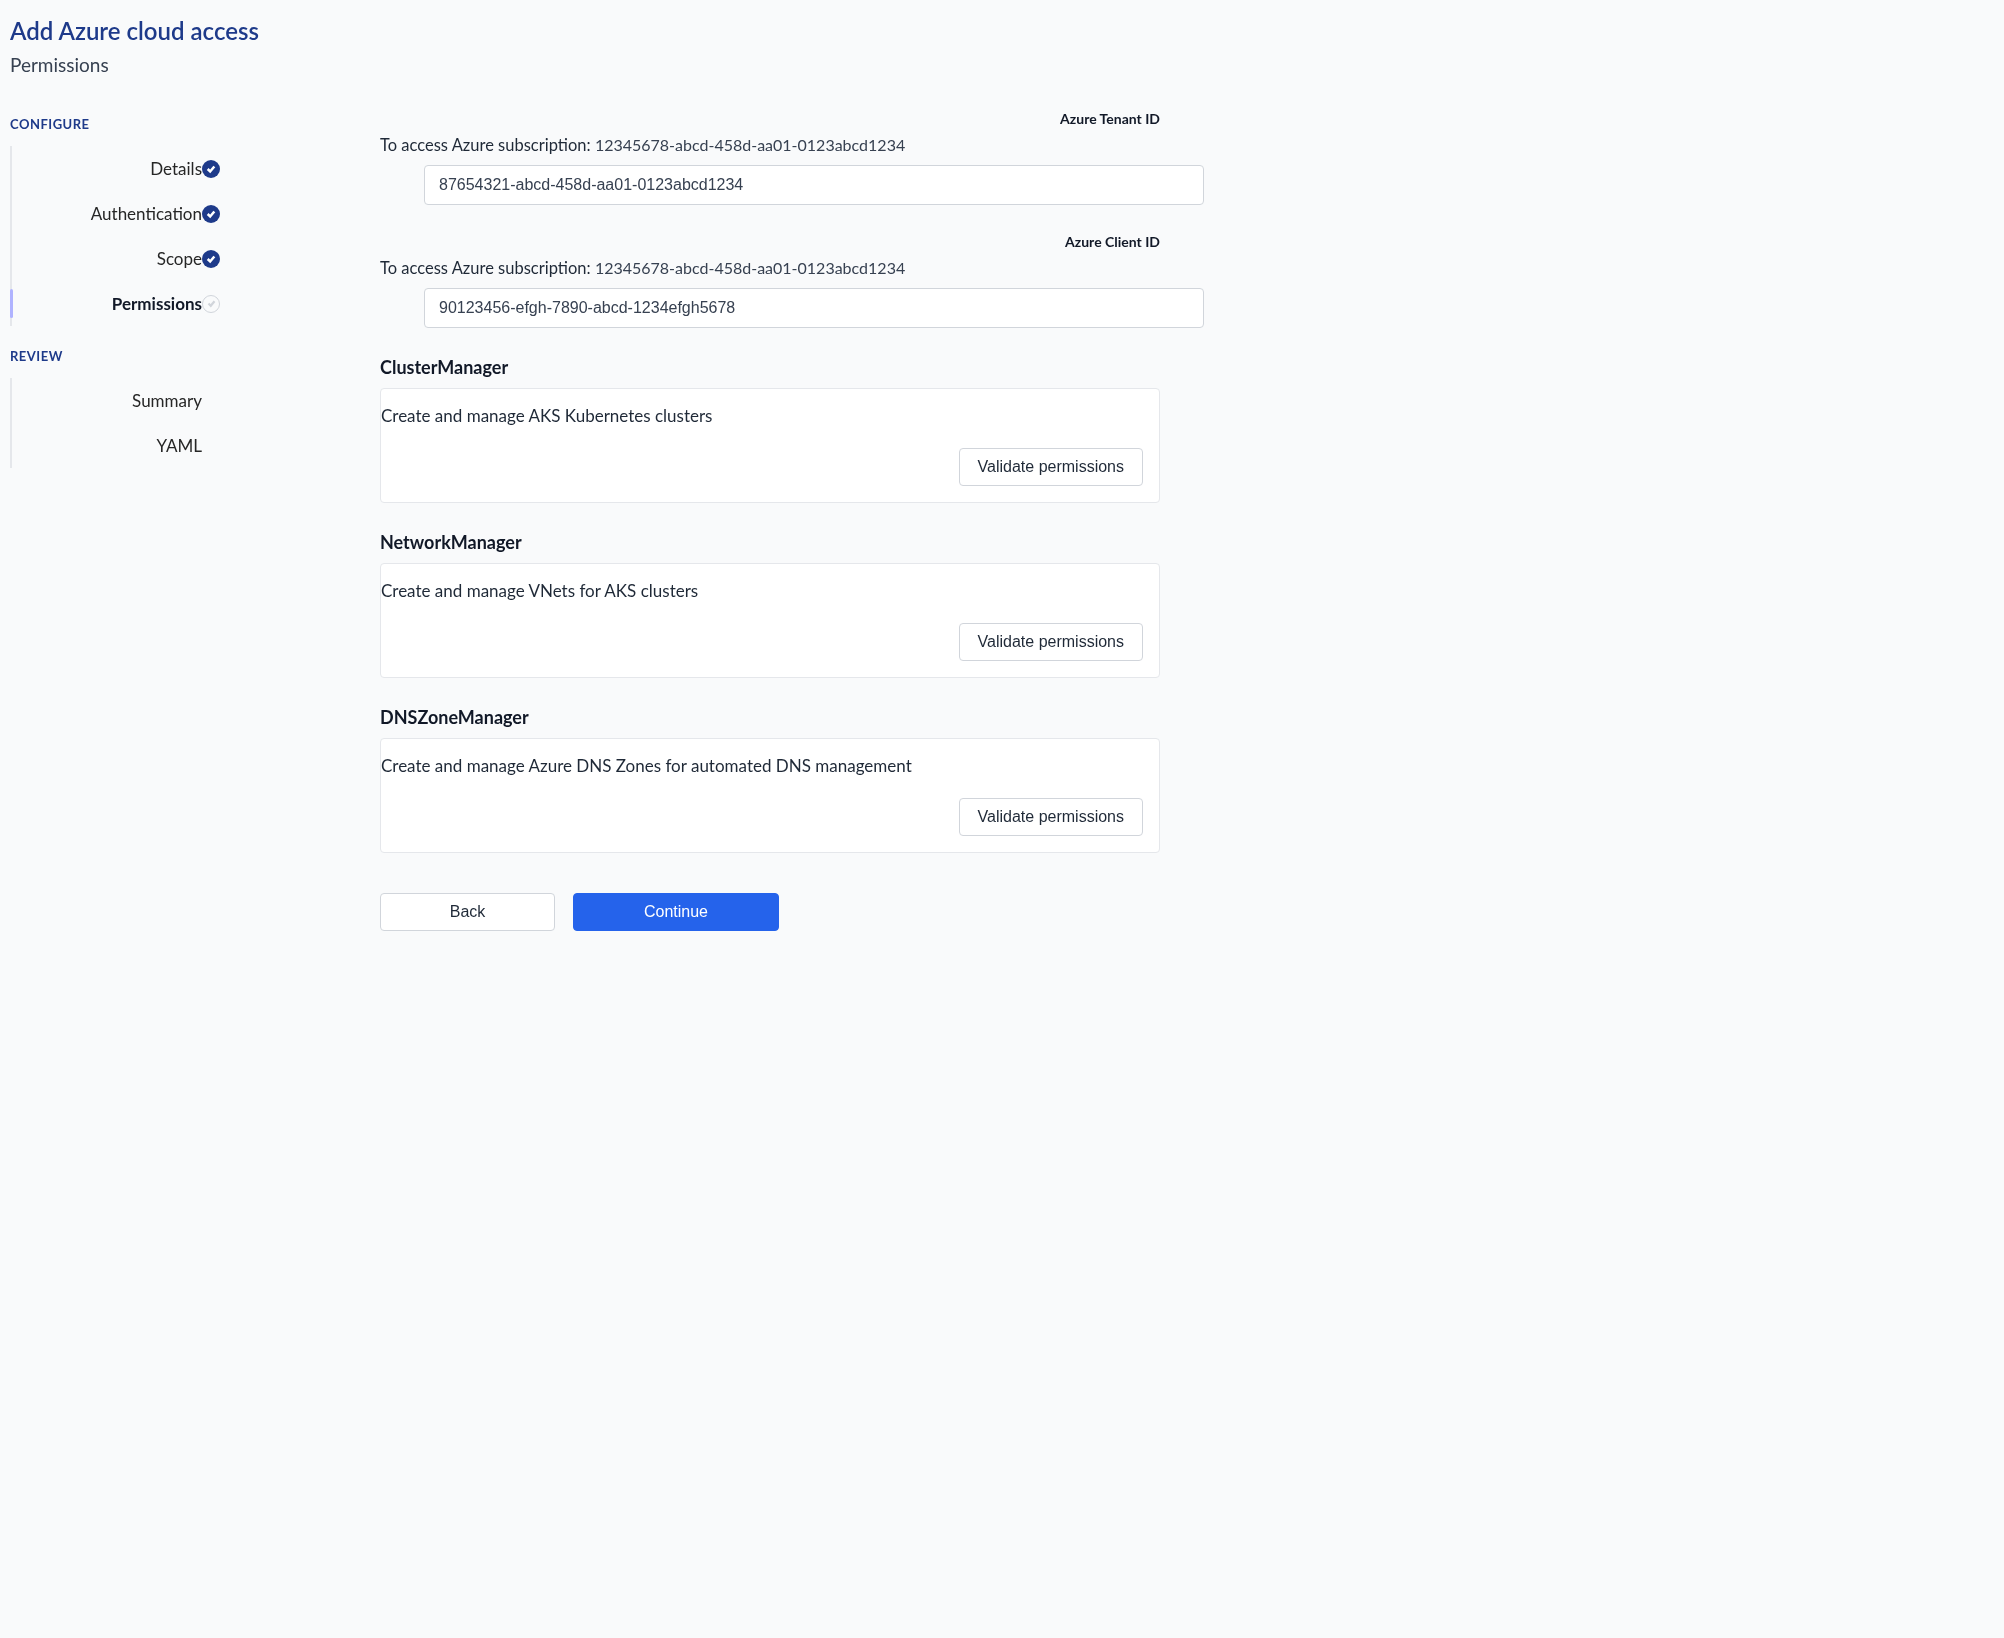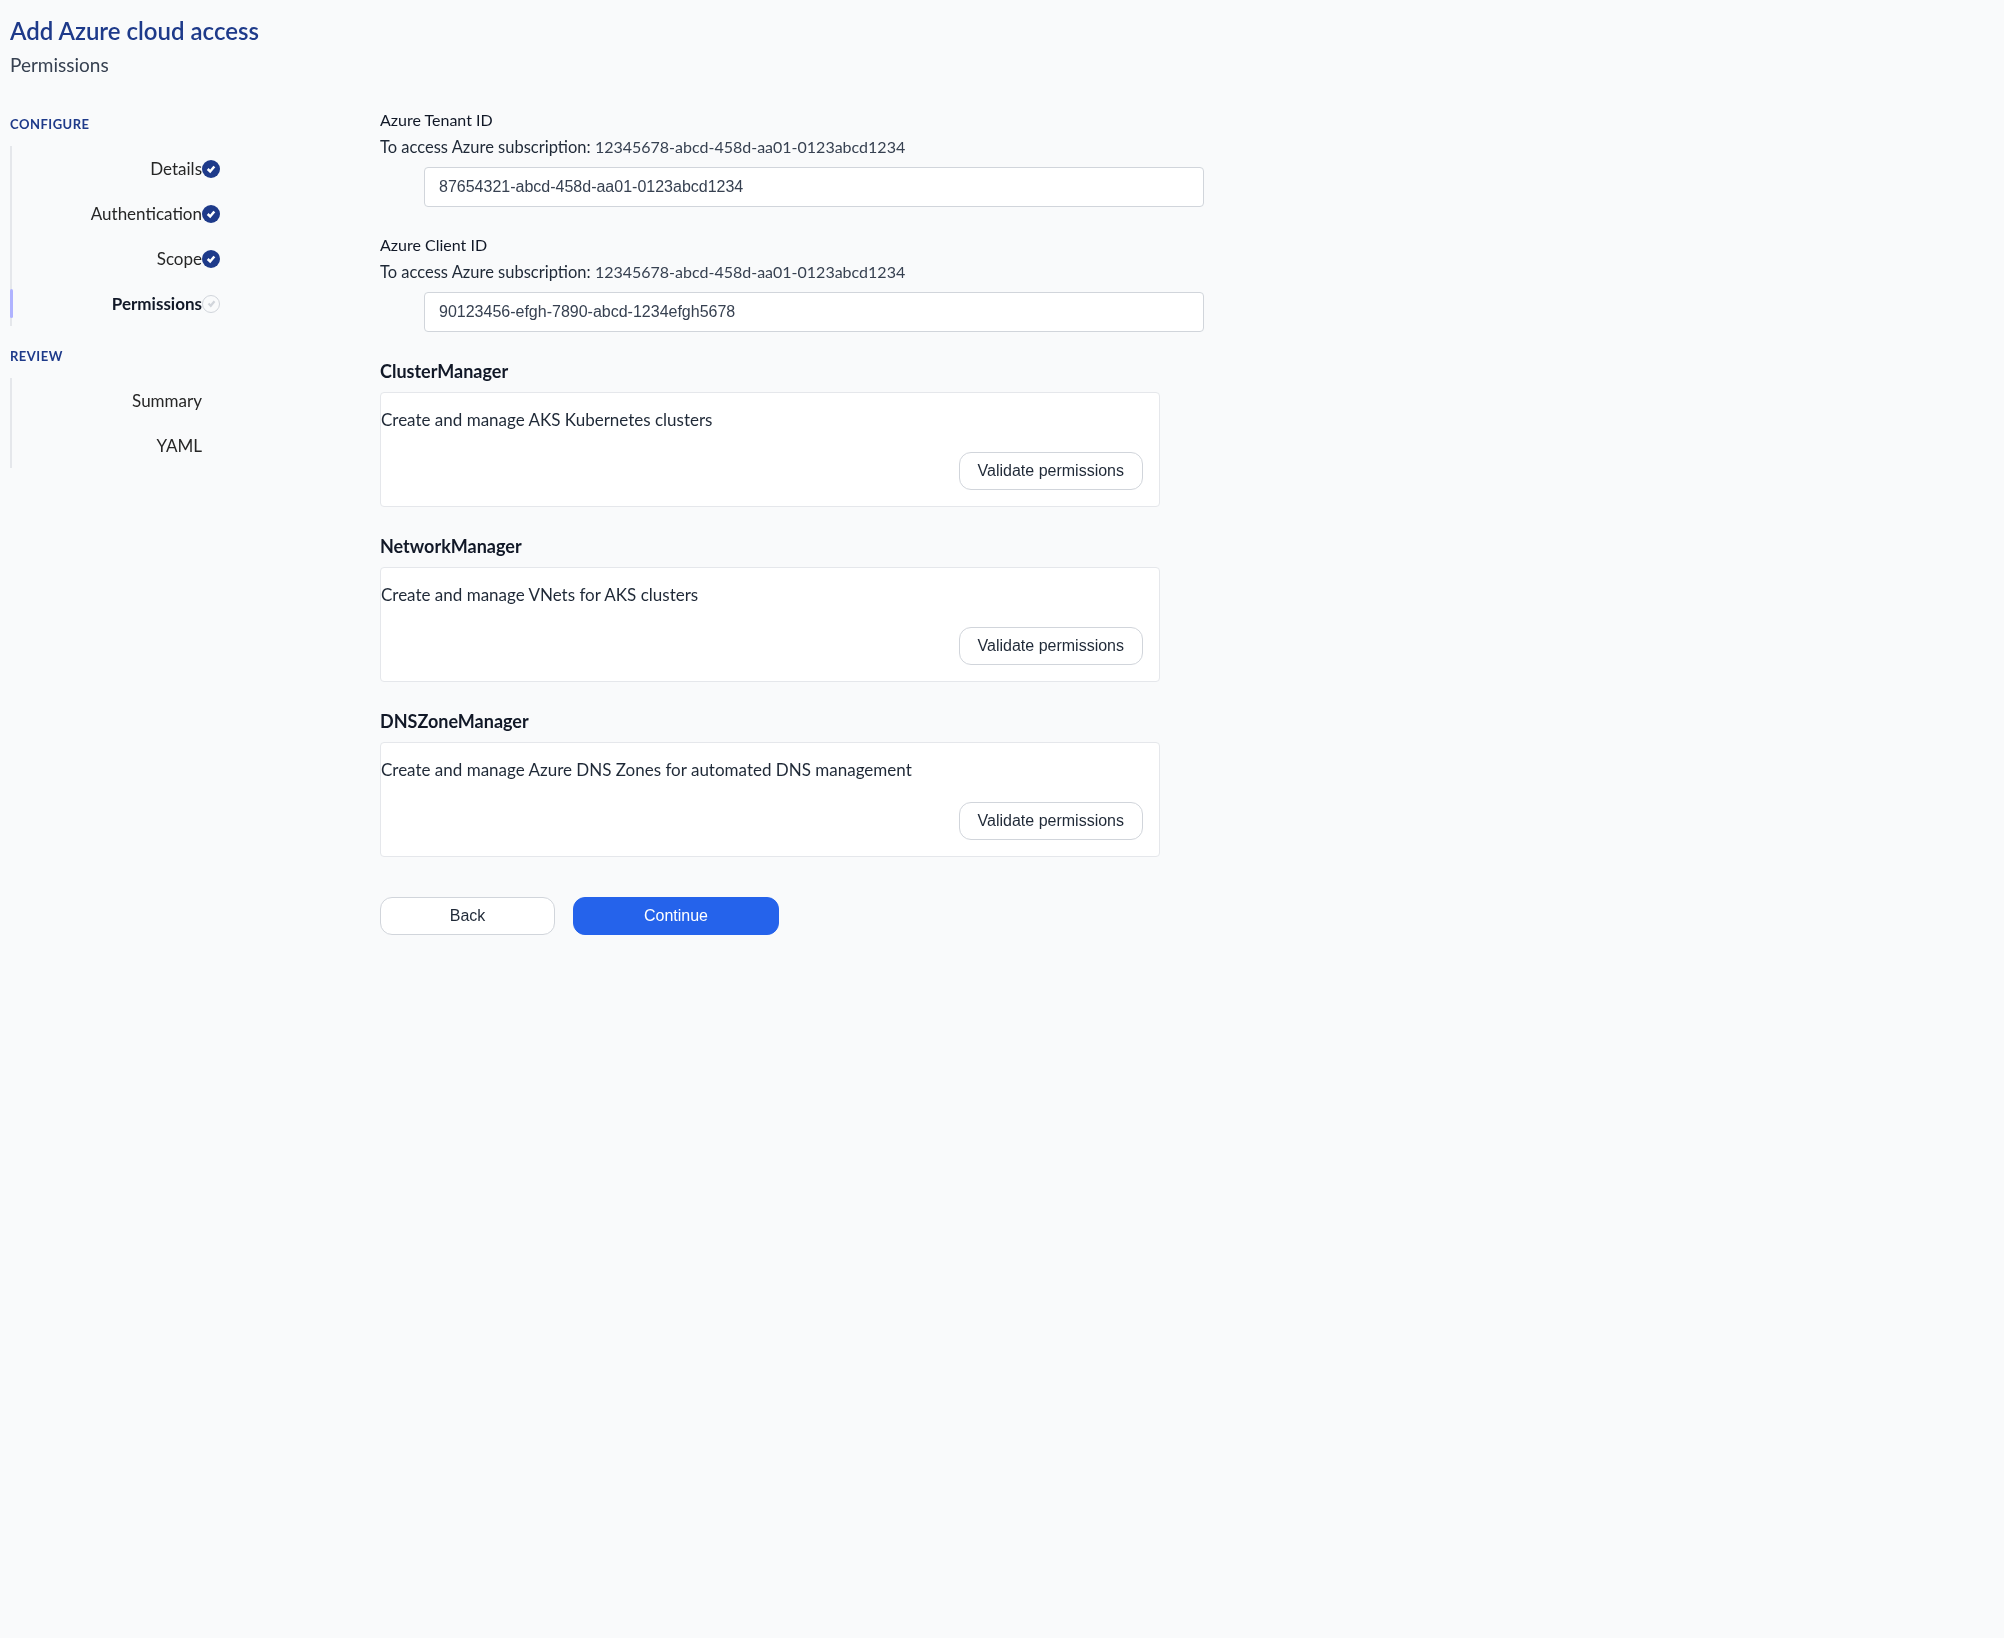--- a/index.html
+++ b/index.html
@@ -86,24 +86,25 @@
       border: 1.5px solid #d1d5db;
       display: flex;
       align-items: center;
       justify-content: center;
     }
     .pending-circle svg { width: 9px; height: 9px; stroke: #d1d5db; stroke-width: 3; fill: none; }
 
     .main { flex: 1; max-width: 780px; }
     .field-block { margin-bottom: 28px; }
     .field-label {
-      font-size: 16px;
-      font-weight: 400;
+      font-size: 14px;
+      font-weight: 700;
       color: #111827;
       margin-bottom: 8px;
+      text-align: right;
     }
     .field-help {
       font-size: 16.5px;
       color: #1f2937;
       margin-bottom: 10px;
     }
     .field-help .mono {
       color: #374151;
       font-size: 16px;
     }
@@ -134,21 +135,21 @@
     .perm-desc {
       font-size: 17px;
       color: #1f2937;
       margin-bottom: 22px;
     }
     .perm-actions { text-align: right; }
     .btn {
       display: inline-block;
       padding: 9px 18px;
       font-size: 16px;
-      border-radius: 12px;
+      border-radius: 4px;
       cursor: pointer;
       border: 1px solid #d1d5db;
       background: #fff;
       color: #1f2937;
     }
     .footer-actions {
       display: flex;
       gap: 18px;
       margin-top: 40px;
     }

